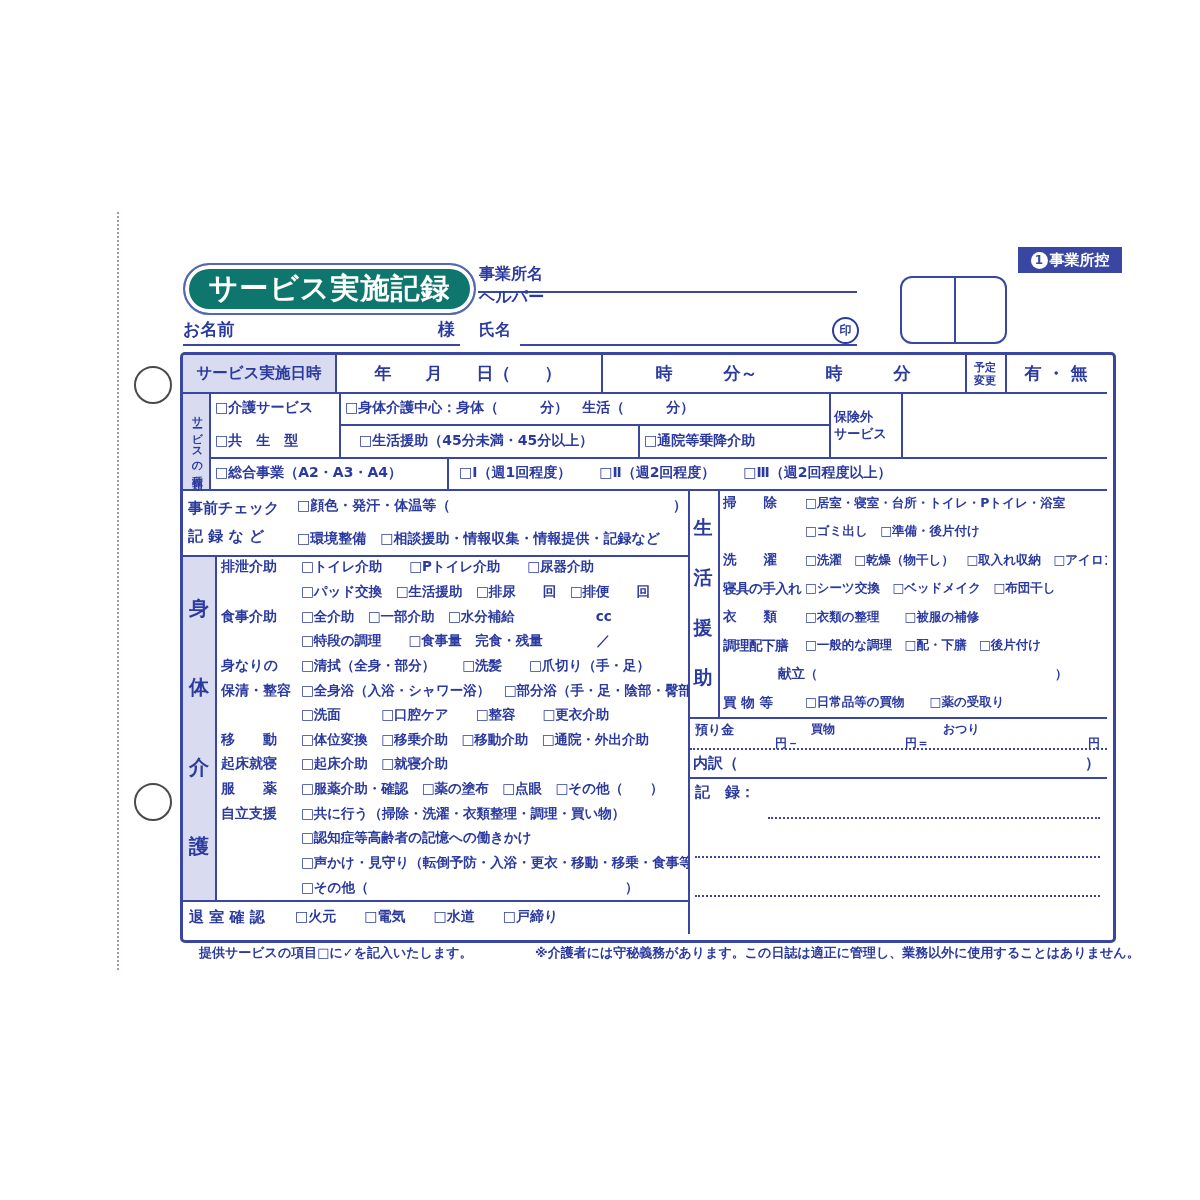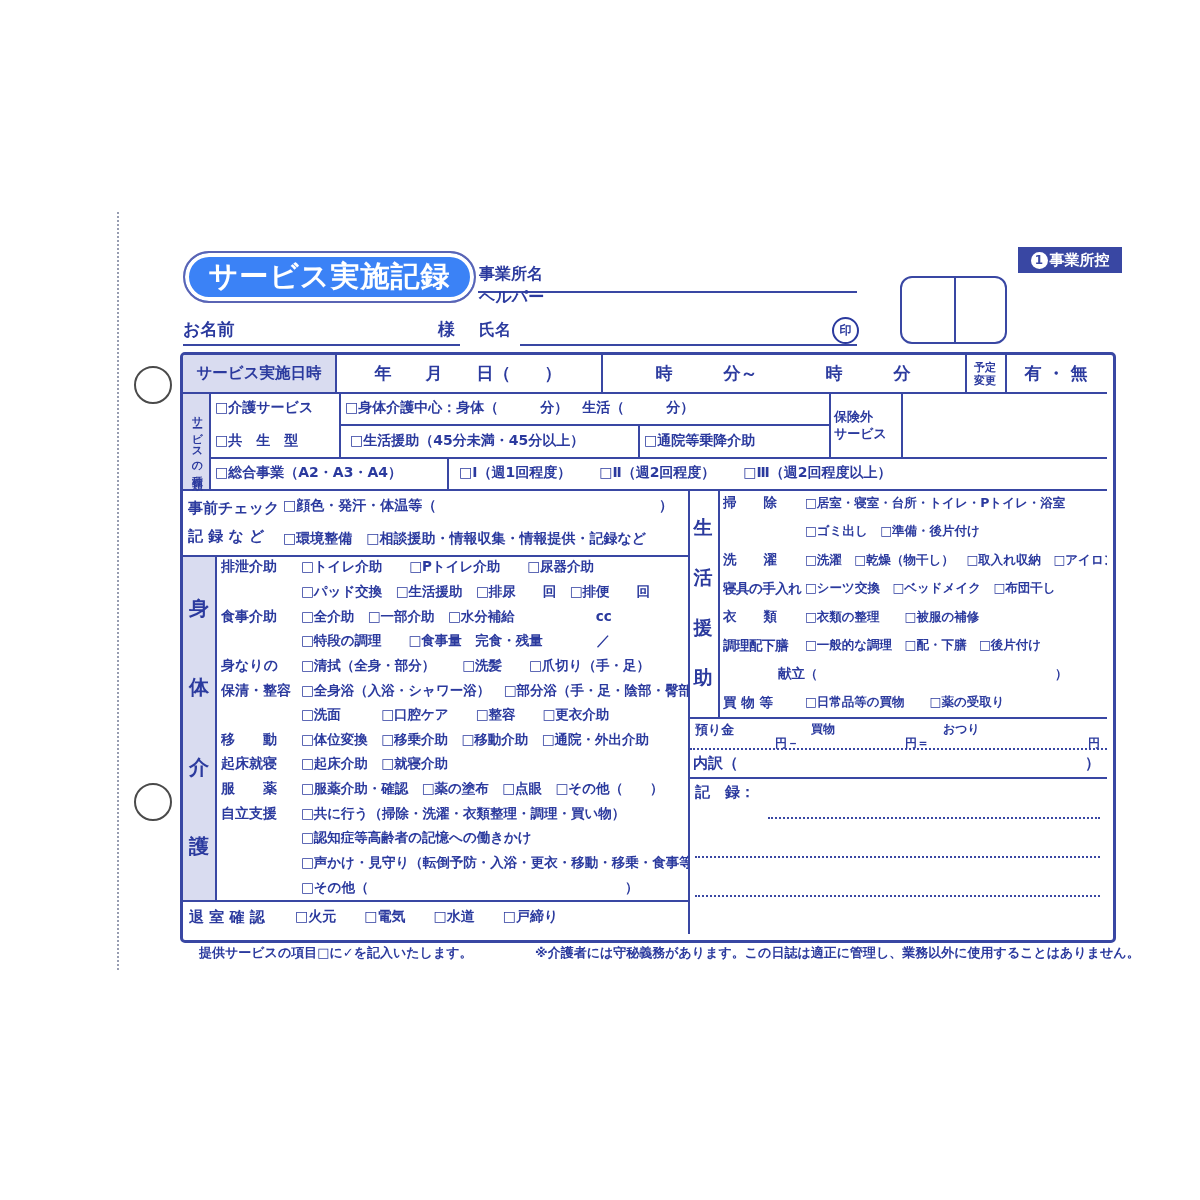--- a/index.html
+++ b/index.html
@@ -10,22 +10,22 @@
   .hl{position:absolute;border-top:2px solid #3947a3;}
   .hl-dot{position:absolute;border-top:2px dotted #3947a3;}
   .vl{position:absolute;border-left:2px solid #3947a3;}
   .lav{background:#d9dcf0;}
   .flexc{display:flex;align-items:center;}
   .ctr{display:flex;align-items:center;justify-content:center;}
   
   .perf{position:absolute;left:117px;top:212px;height:758px;border-left:2px dotted #979db1;}
   .hole{position:absolute;width:34px;height:34px;border:2px solid #4a4a4a;border-radius:50%;background:#fff;}
   
-  .title-badge{position:absolute;left:183px;top:251px;width:289px;height:48px;border-radius:26px;
-      background:#3b82f6;border:2px solid #5a64b4;box-shadow:inset 0 0 0 4px #ffffff;
+  .title-badge{position:absolute;left:183px;top:263px;width:289px;height:48px;border-radius:26px;
+      background:#0f766e;border:2px solid #5a64b4;box-shadow:inset 0 0 0 4px #ffffff;
       color:#ffffff;font-size:29px;letter-spacing:1px;display:flex;align-items:center;justify-content:center;}
   .copy-badge{position:absolute;left:1018px;top:247px;width:104px;height:26px;background:#3947a3;color:#fff;
       font-size:15px;display:flex;align-items:center;justify-content:center;gap:2px;}
   .copy-num{display:inline-flex;width:17px;height:17px;border-radius:50%;background:#ffffff;color:#3947a3;
       font-size:12px;align-items:center;justify-content:center;}
   .uline{position:absolute;border-bottom:2px solid #3947a3;}
   .stampbox{position:absolute;left:900px;top:276px;width:103px;height:64px;border:2px solid #3947a3;border-radius:12px;}
   .stampbox .div{position:absolute;left:50%;top:0;bottom:0;border-left:2px solid #3947a3;}
   .sealc{position:absolute;left:832px;top:317px;width:23px;height:23px;border:2px solid #2b3a9e;border-radius:50%;
       font-size:12px;display:flex;align-items:center;justify-content:center;}
@@ -115,34 +115,34 @@
       <span>変更</span>
     </div>
     <div class="abs ctr" style="left:822px;top:0;width:102px;height:37px;font-size:17px;">有 ・ 無</div>
 
     <div class="abs ctr vtext" style="left:0;top:37px;width:26px;height:97px;font-size:11px;">サービスの種類</div>
     <div class="abs" style="left:26px;top:37px;width:130px;height:65px;display:flex;flex-direction:column;justify-content:space-around;padding-left:6px;box-sizing:border-box;font-size:14px;">
       <span>□介護サービス</span>
       <span>□共　生　型</span>
     </div>
     <div class="abs flexc" style="left:156px;top:37px;width:490px;height:32px;padding-left:6px;box-sizing:border-box;font-size:14px;">□身体介護中心：身体（　　　分）　生活（　　　分）</div>
-    <div class="abs flexc" style="left:156px;top:69px;width:299px;height:33px;padding-left:11px;box-sizing:border-box;font-size:14px;">□生活援助（45分未満・45分以上）</div>
+    <div class="abs flexc" style="left:156px;top:69px;width:299px;height:33px;padding-left:20px;box-sizing:border-box;font-size:14px;">□生活援助（45分未満・45分以上）</div>
     <div class="abs flexc" style="left:455px;top:69px;width:191px;height:33px;padding-left:6px;box-sizing:border-box;font-size:14px;">□通院等乗降介助</div>
     <div class="abs" style="left:646px;top:37px;width:72px;height:65px;display:flex;flex-direction:column;justify-content:center;padding-left:5px;box-sizing:border-box;font-size:13px;line-height:17px;">
       <span>保険外</span>
       <span>サービス</span>
     </div>
     <div class="abs flexc" style="left:26px;top:102px;width:238px;height:32px;padding-left:6px;box-sizing:border-box;font-size:14px;">□総合事業（A2・A3・A4）</div>
     <div class="abs flexc" style="left:264px;top:102px;width:660px;height:32px;padding-left:12px;box-sizing:border-box;font-size:14px;">□Ⅰ（週1回程度）　　□Ⅱ（週2回程度）　　□Ⅲ（週2回程度以上）</div>
 
     <div class="abs" style="left:5px;top:139px;width:106px;font-size:15px;line-height:28px;">
       <div>事前チェック</div>
       <div>記 録 な ど</div>
     </div>
-    <div class="abs" style="left:100px;top:134px;width:390px;height:66px;display:flex;flex-direction:column;justify-content:space-around;font-size:14px;">
+    <div class="abs" style="left:114px;top:134px;width:390px;height:66px;display:flex;flex-direction:column;justify-content:space-around;font-size:14px;">
       <div style="display:flex;justify-content:space-between;">
         <span>□顔色・発汗・体温等（</span>
         <span>）</span>
       </div>
       <div>□環境整備　□相談援助・情報収集・情報提供・記録など</div>
     </div>
 
     <div class="abs vstack" style="left:0;top:200px;width:32px;height:345px;padding:40px 0;box-sizing:border-box;font-size:20px;">
       <span>身</span>
       <span>体</span>

